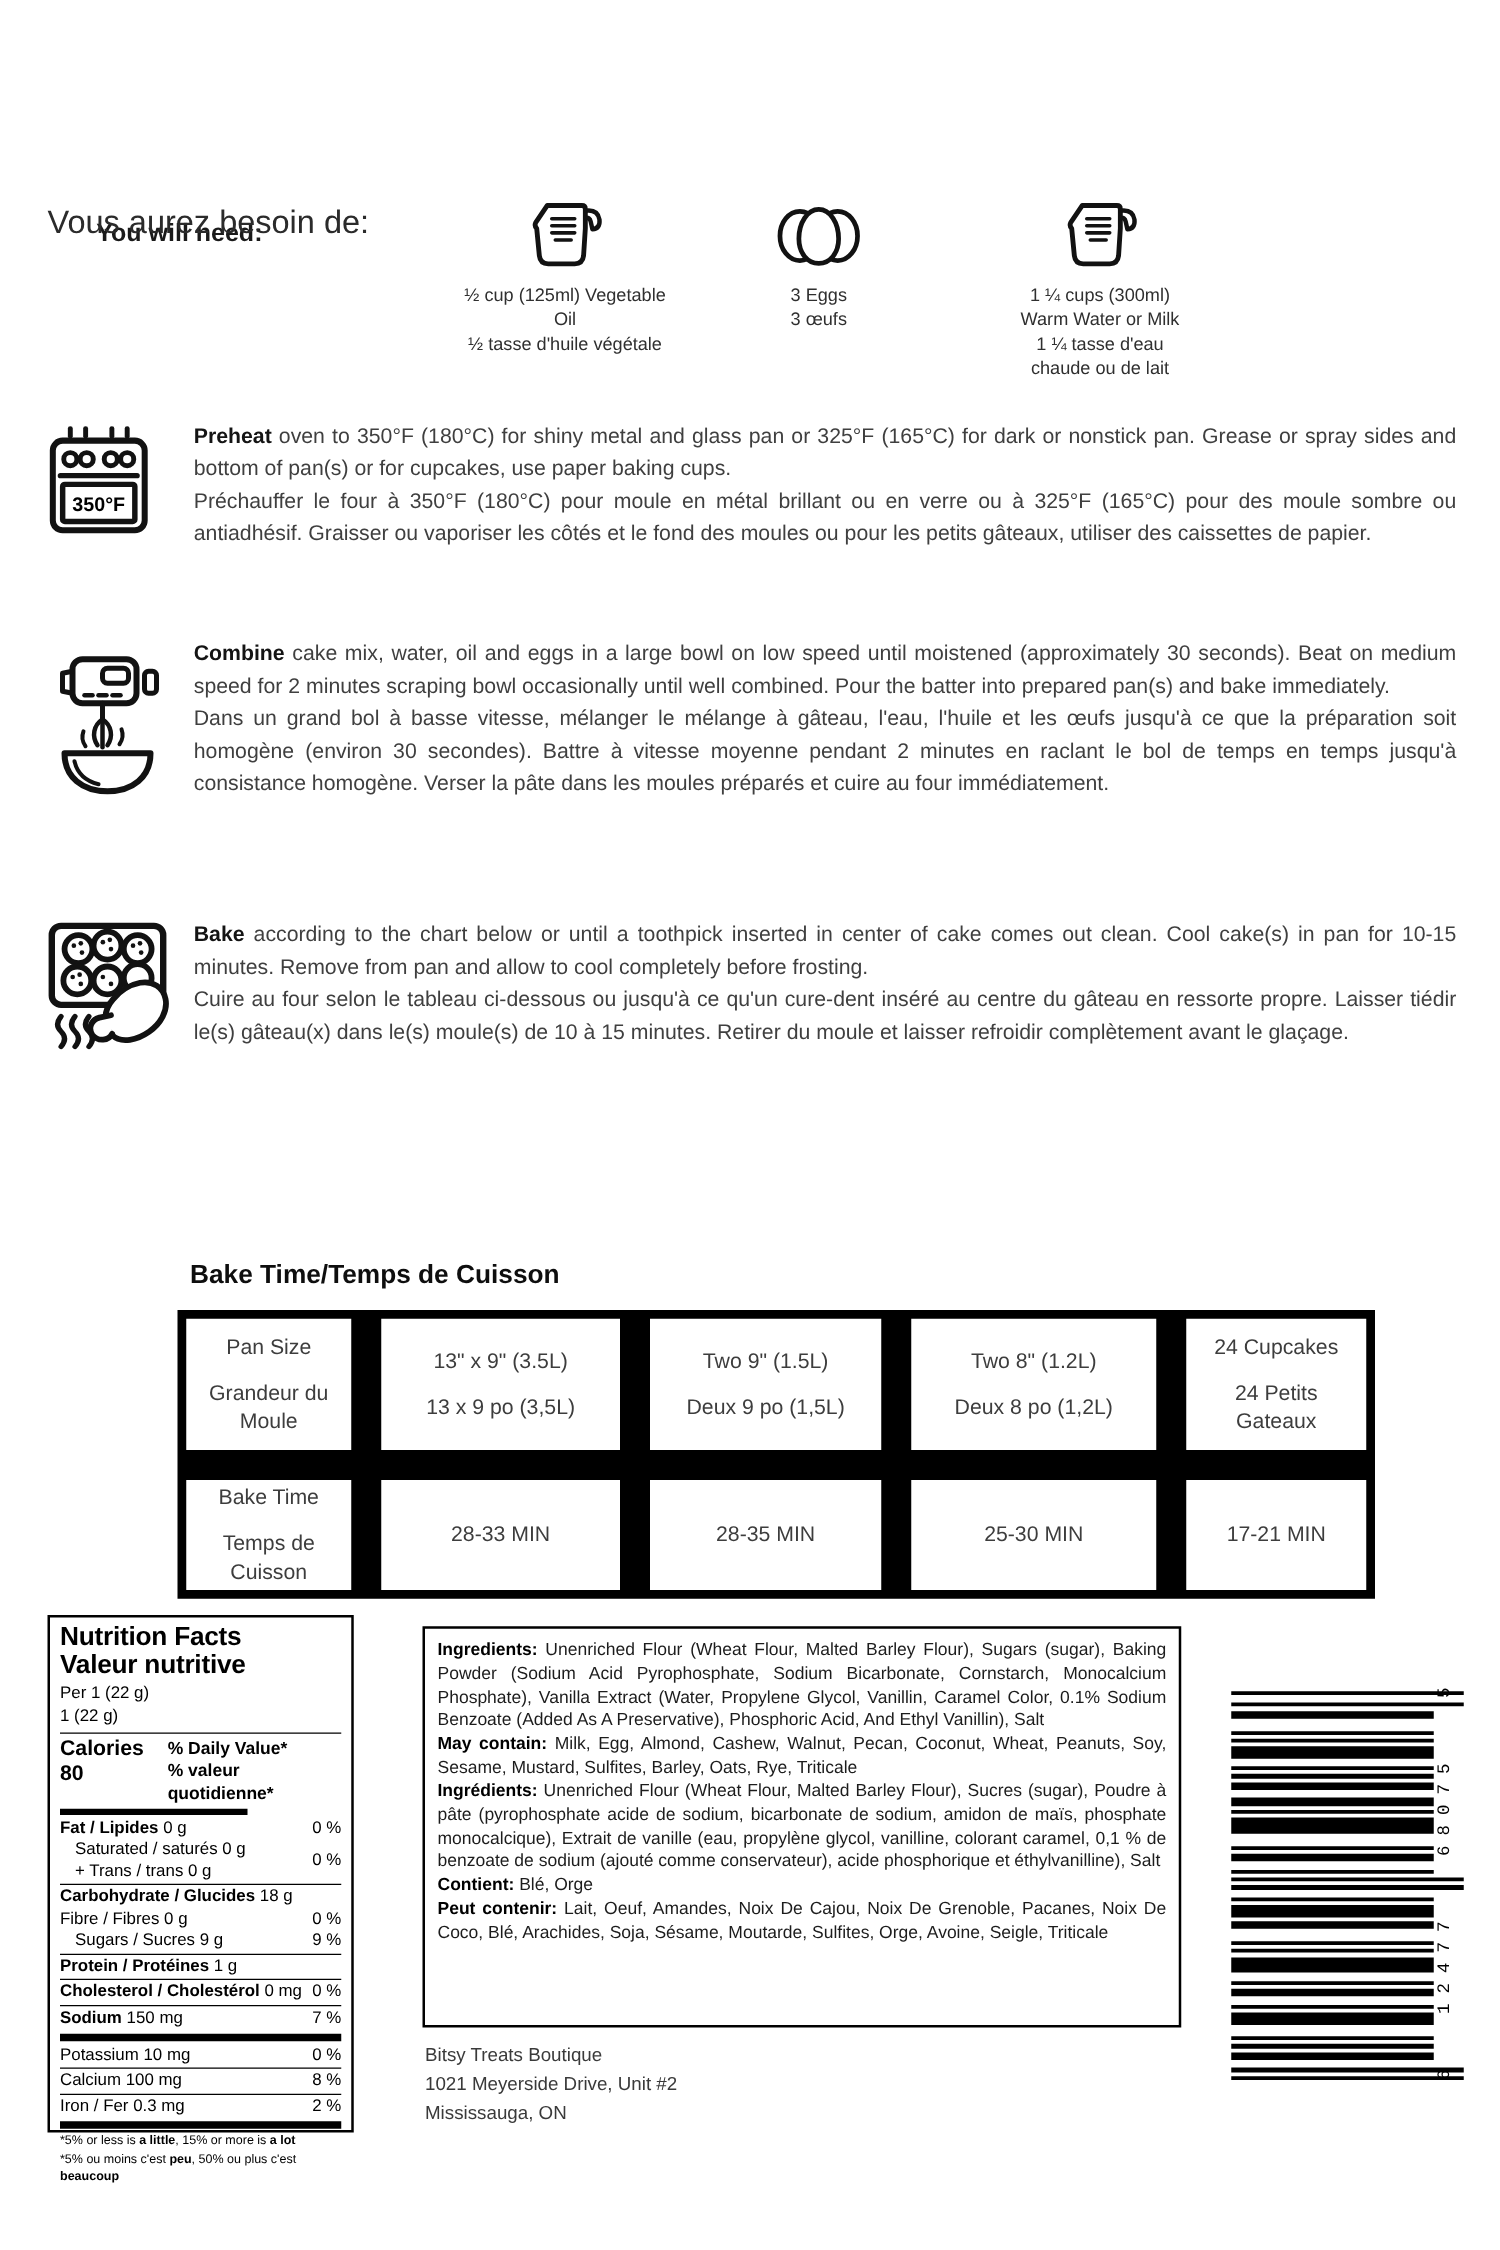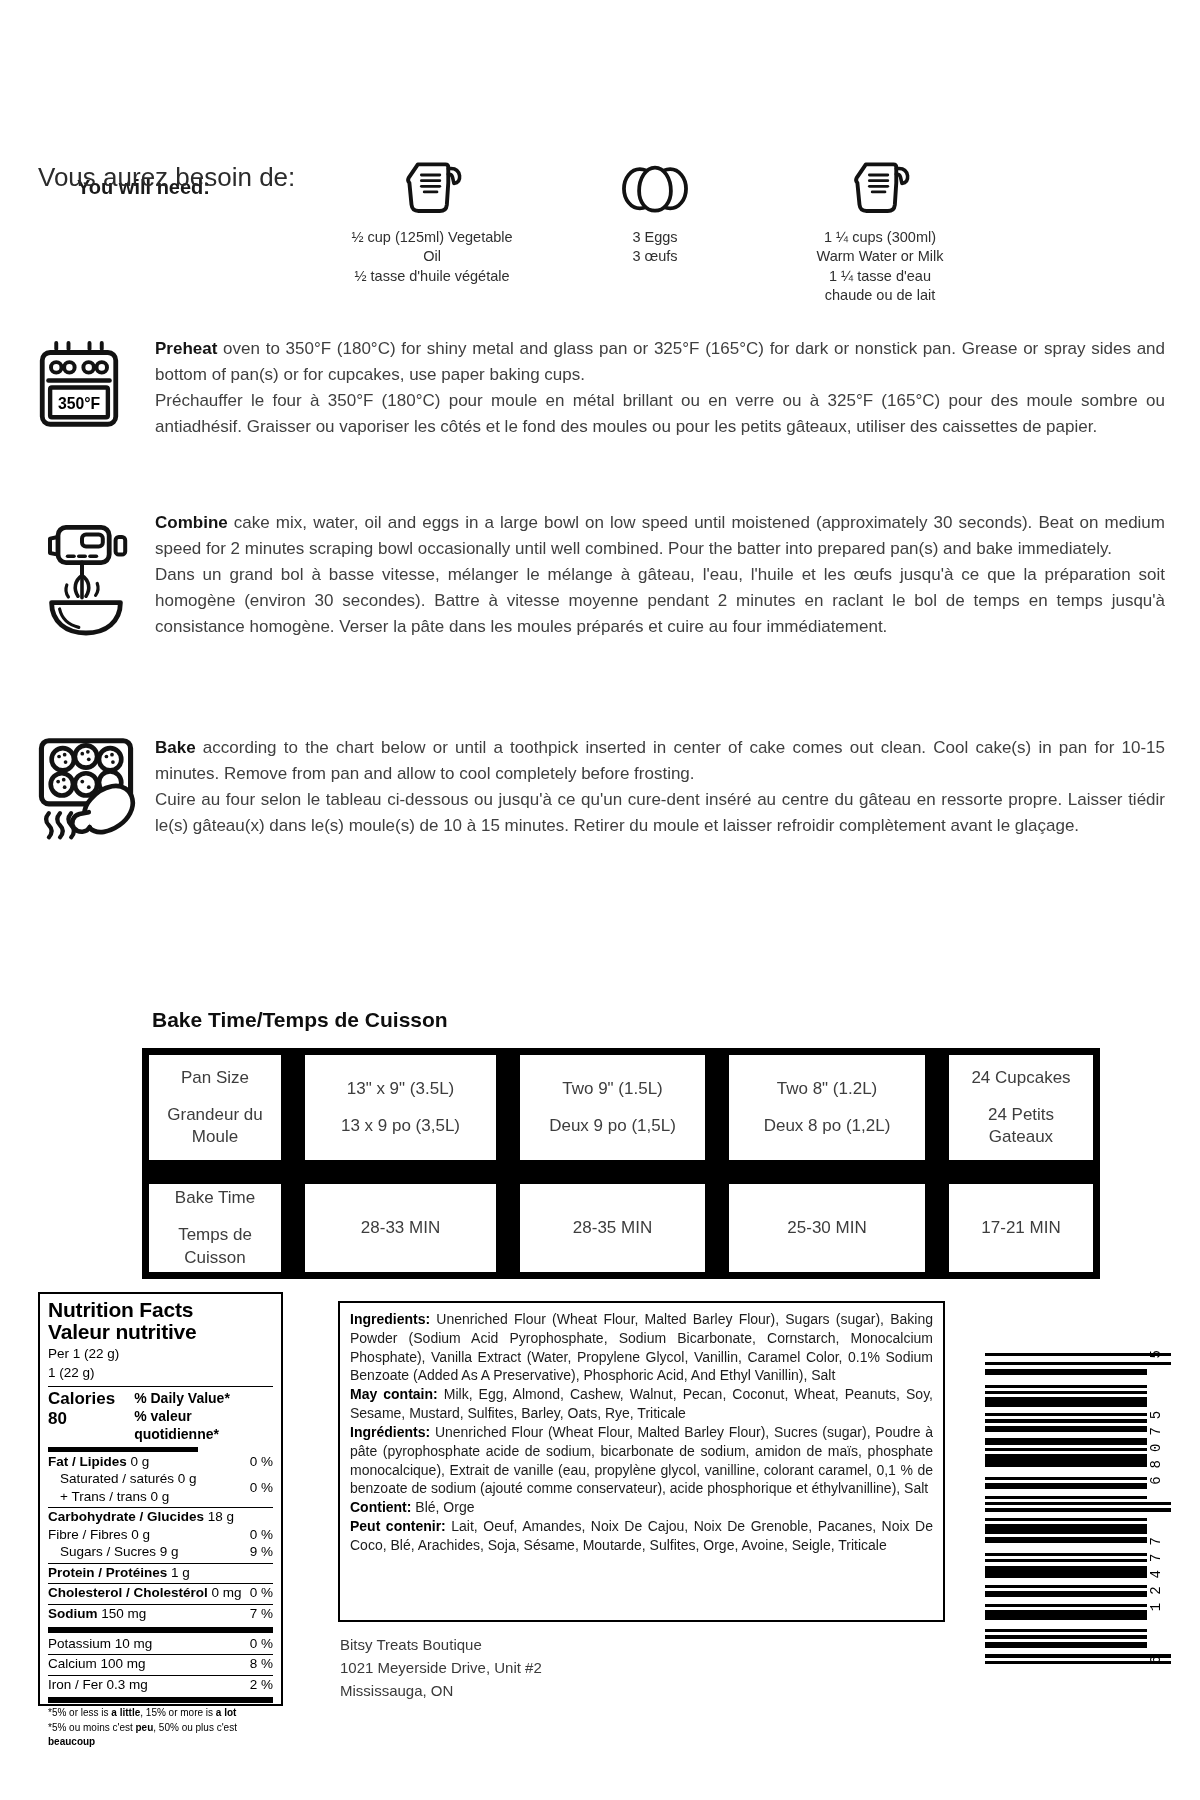--- a/index.html
+++ b/index.html
@@ -67,21 +67,21 @@
   svg{display:block;}
 </style>
 </head>
 <body>
 
 <div id="canvas">
 
   <div class="abs ywn-title" style="left:77px;top:131px">You will need:</div>
   <div class="abs ywn-sub" style="left:38px;top:162px">Vous aurez besoin de:</div>
 
-  <div class="abs needs-item" style="left:342px;top:154px;width:180px">
+  <div class="abs needs-item" style="left:362px;top:154px;width:180px">
     <div class="nicon">
       <svg width="64" height="58" viewBox="0 0 90 82" fill="none" stroke="#121212" stroke-width="5.5" stroke-linecap="round" stroke-linejoin="round">
         <path d="M25 9 L12 28 Q10 32 13 35 L16 66 Q17 75 26 75 L56 75 Q65 75 66 66 L68 35 L68 13 Q68 9 64 9 Z"></path>
         <path d="M68 15 Q82 13 84 25 Q85 35 76 36 L74 27 Q73 22 68 23" stroke-width="5"></path>
         <line x1="30" y1="24" x2="56" y2="24" stroke-width="4"></line>
         <line x1="30" y1="32" x2="56" y2="32" stroke-width="4"></line>
         <line x1="30" y1="40" x2="56" y2="40" stroke-width="4"></line>
         <line x1="34" y1="48" x2="52" y2="48" stroke-width="4"></line>
       </svg>
     </div>

